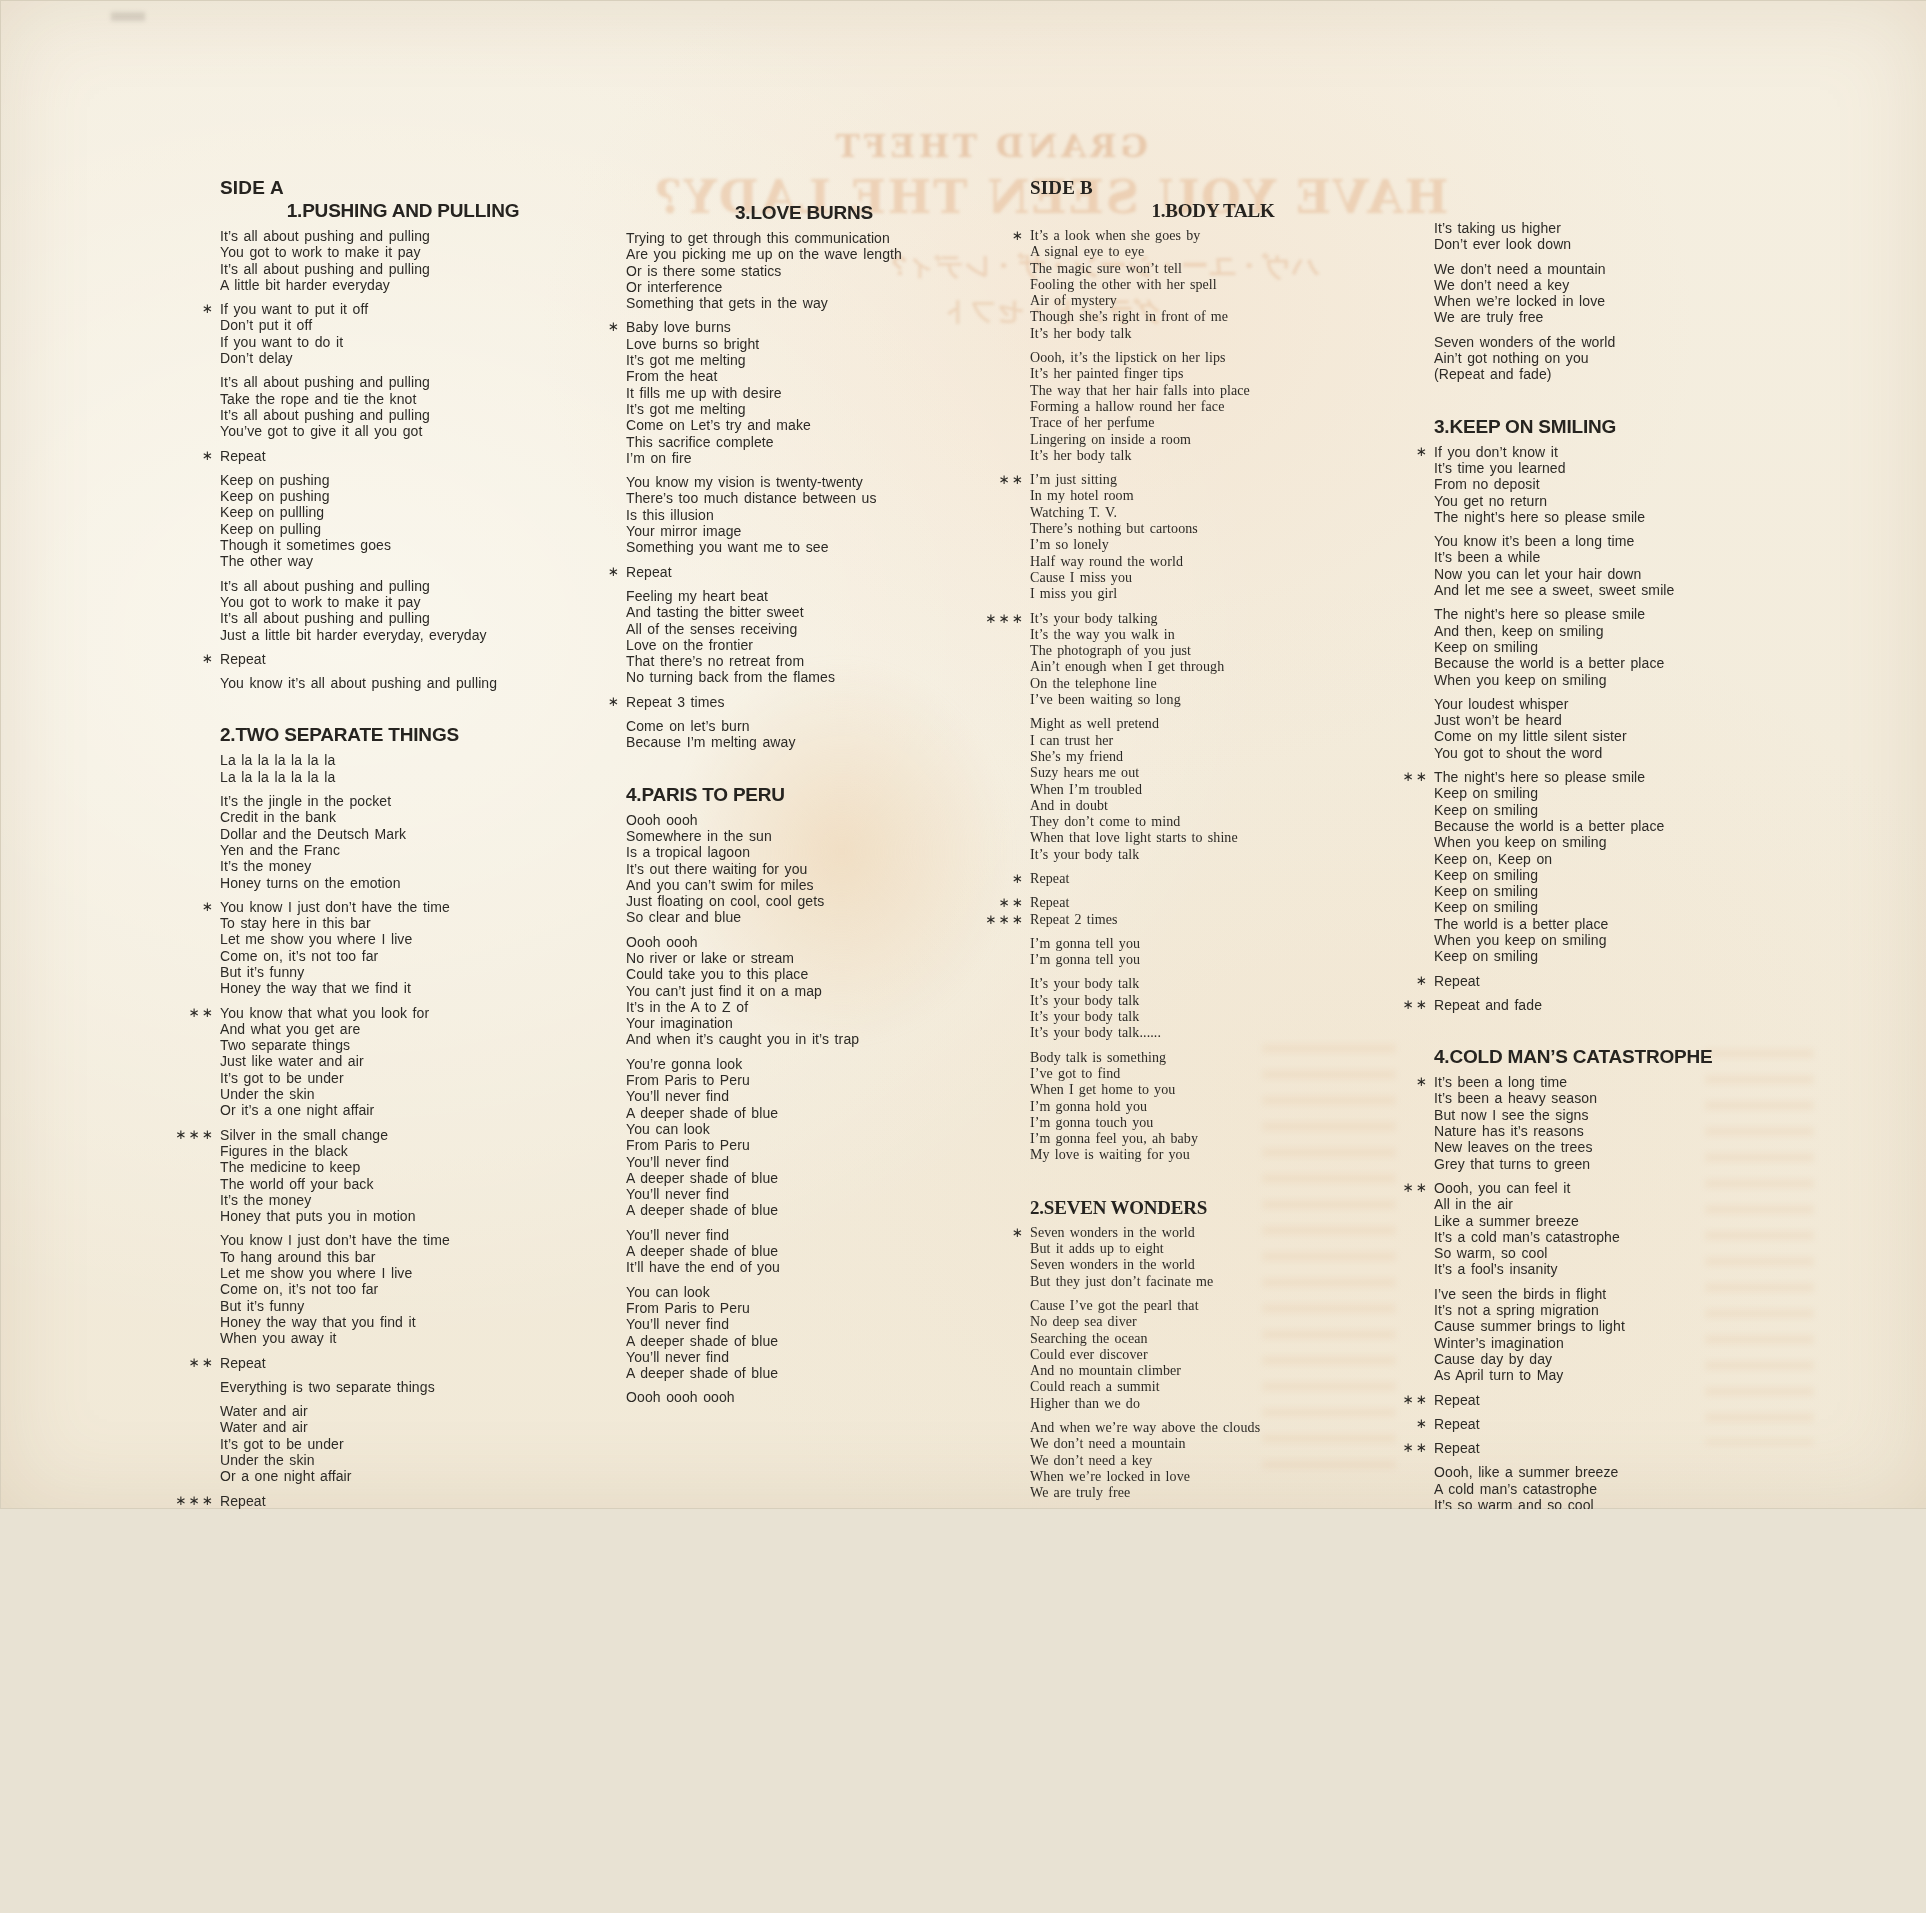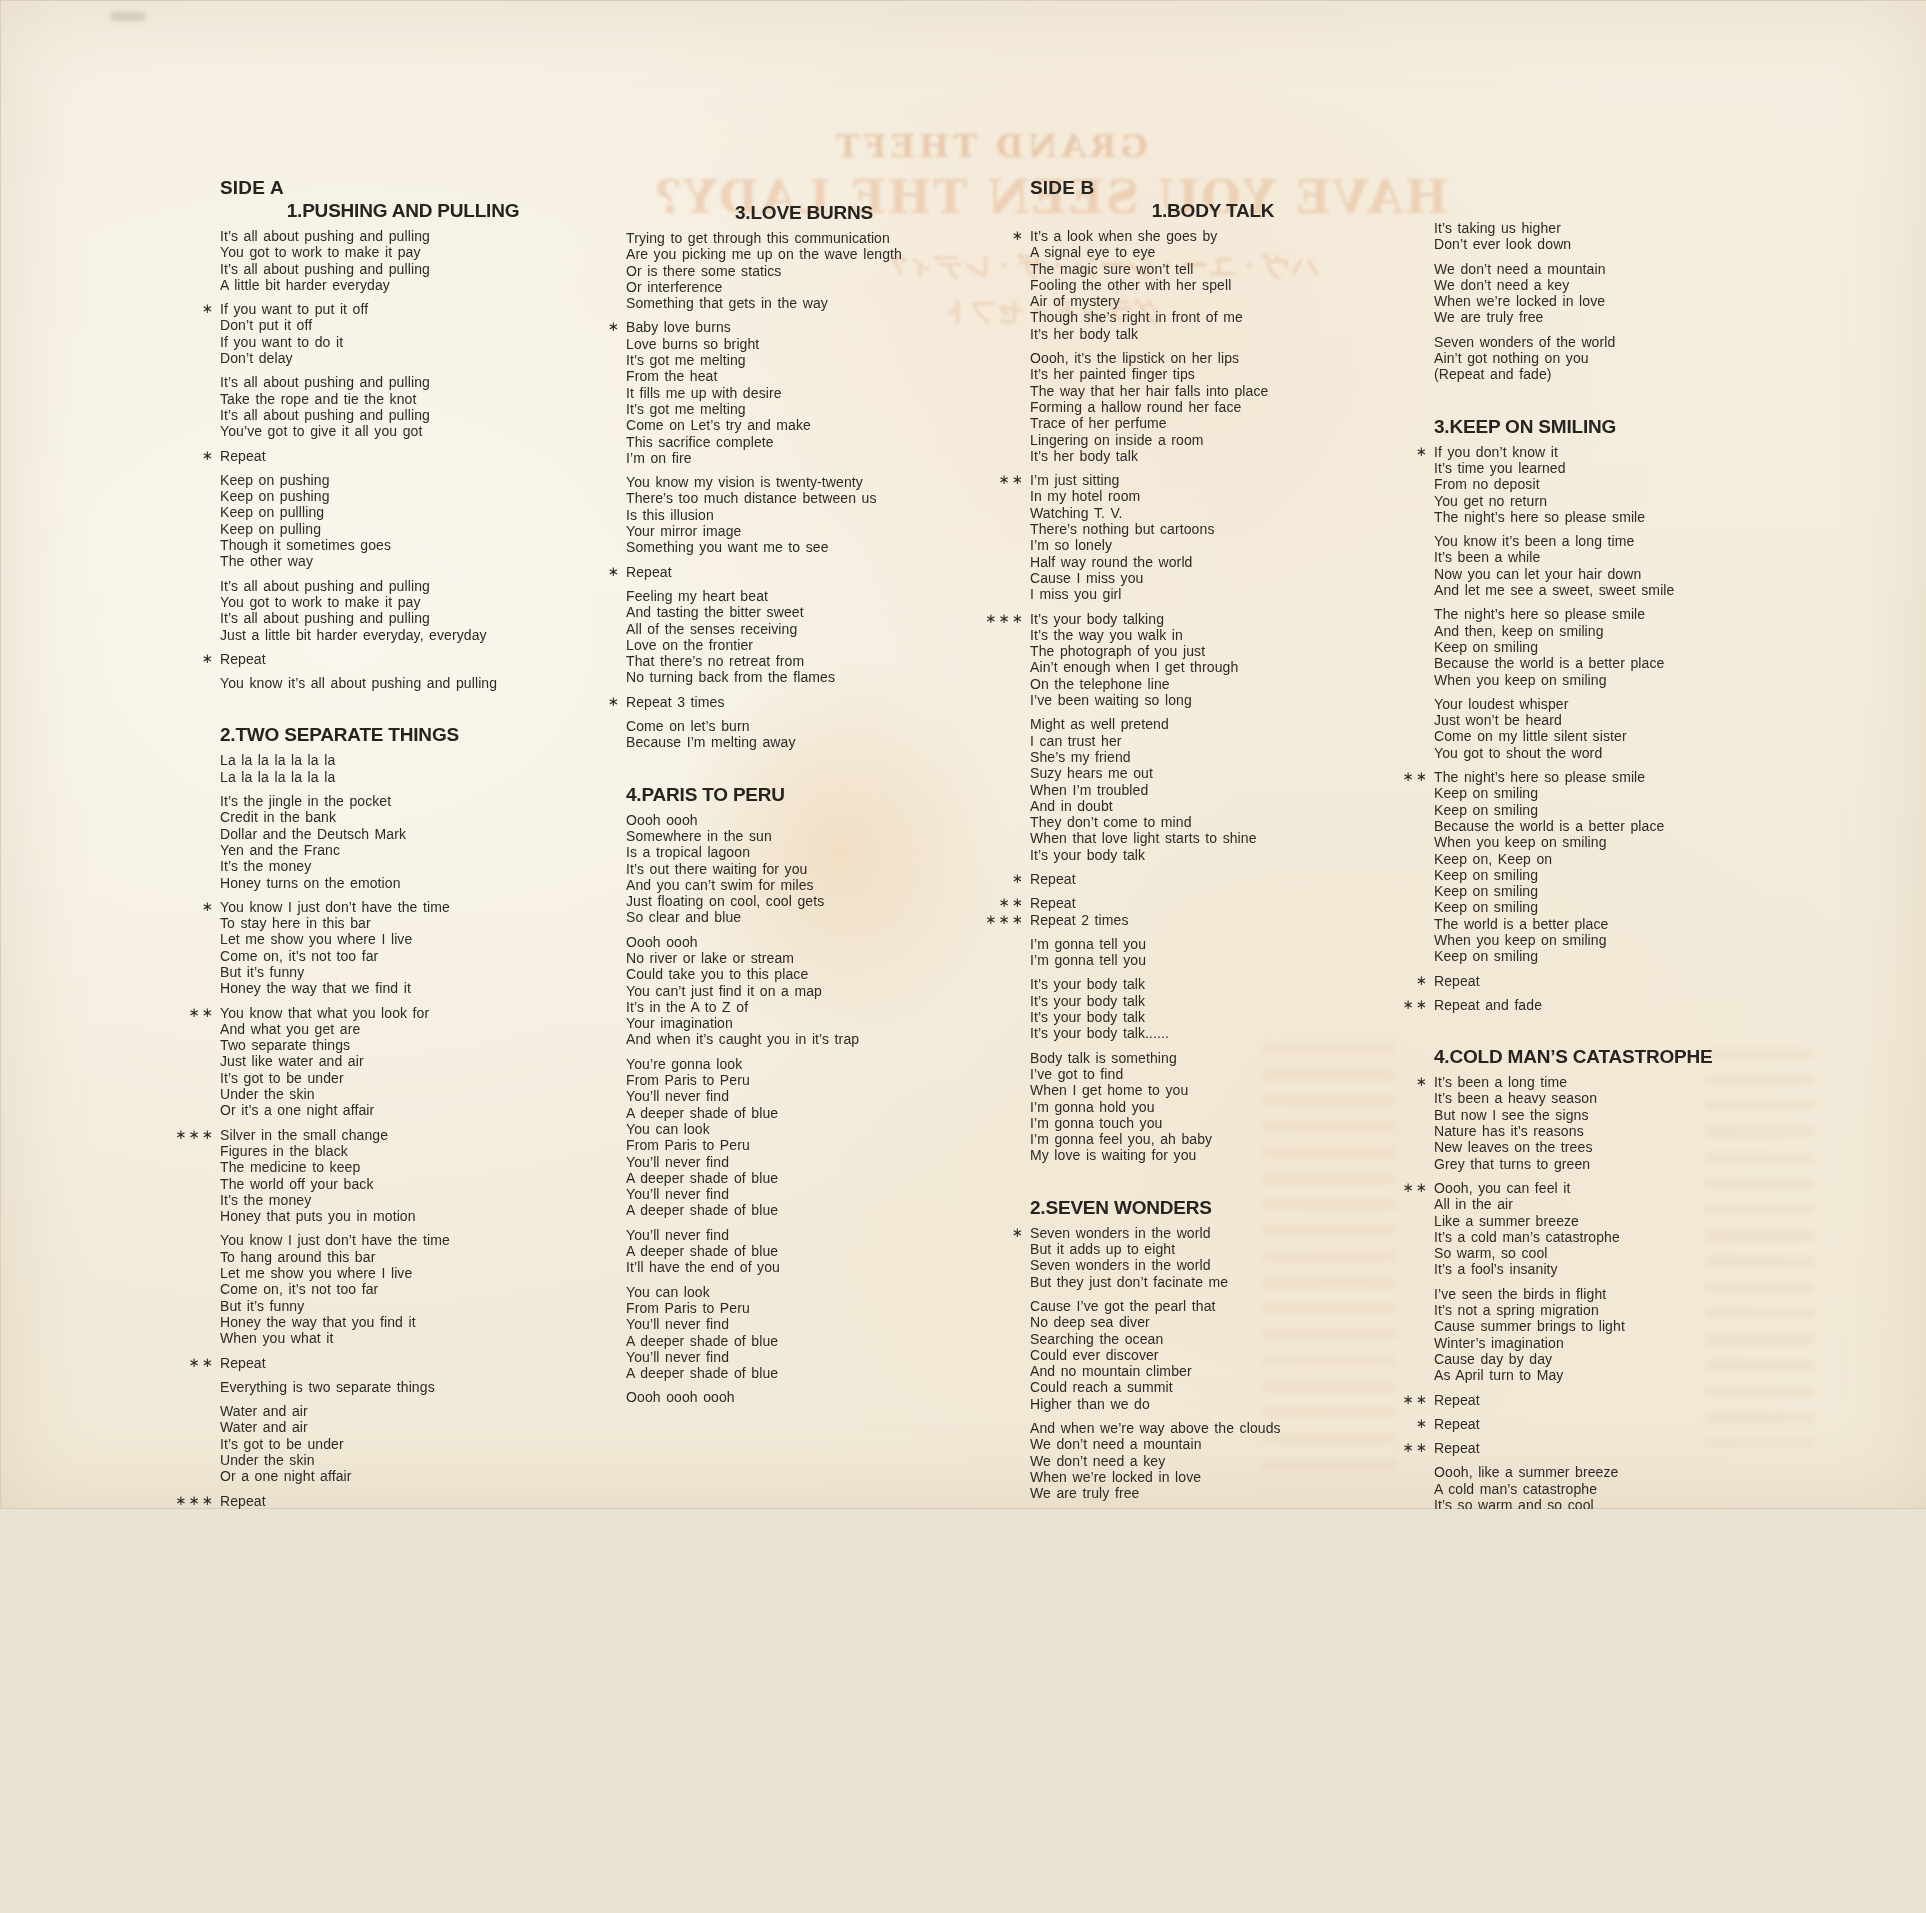--- a/index.html
+++ b/index.html
@@ -11,21 +11,21 @@
       radial-gradient(1287px 990px at 18% 42%, rgba(255,255,250,0.55), transparent 72%),
       radial-gradient(990px 792px at 70% 75%, rgba(240,216,186,0.22), transparent 70%),
       linear-gradient(#f5efe1, #f1e9d7);
     box-shadow: inset 0 0 0 1px #d7cfbc, inset 0 0 89px rgba(160,130,90,0.18);
     color: var(--ink, #2c2a26);
   }
   
   .col { position:absolute; }
   .col1 { left:220px;  top:176px; width:366px; }
   .col2 { left:626px;  top:201px; width:356px; }
-  .col3 { left:1030px; top:176px; width:366px; }
+  .col3 { left:1030px; top:176px; width:366px;font-family:Liberation Serif, serif; }
   .col4 { left:1434px; top:220px; width:356px; }
   .side-heading {
     font-size:19px; line-height:23px; font-weight:700; letter-spacing:0.2px;
     color:#262420;
   }
   .song-title {
     font-size:19px; line-height:23px; font-weight:700; letter-spacing:-0.2px;
     color:#262420; margin:32px 0 6px;
   }
   .song-title.tight, .song-title:first-child { margin-top:0;text-align:center; }
@@ -167,21 +167,21 @@
           <div class="line">It’s the money</div>
           <div class="line">Honey that puts you in motion</div>
         </div>
         <div class="verse">
           <div class="line">You know I just don’t have the time</div>
           <div class="line">To hang around this bar</div>
           <div class="line">Let me show you where I live</div>
           <div class="line">Come on, it’s not too far</div>
           <div class="line">But it’s funny</div>
           <div class="line">Honey the way that you find it</div>
-          <div class="line">When you what it</div>
+          <div class="line">When you away it</div>
         </div>
         <div class="verse">
           <div class="line"><span class="mark">∗∗</span>Repeat</div>
         </div>
         <div class="verse">
           <div class="line">Everything is two separate things</div>
         </div>
         <div class="verse">
           <div class="line">Water and air</div>
           <div class="line">Water and air</div>

